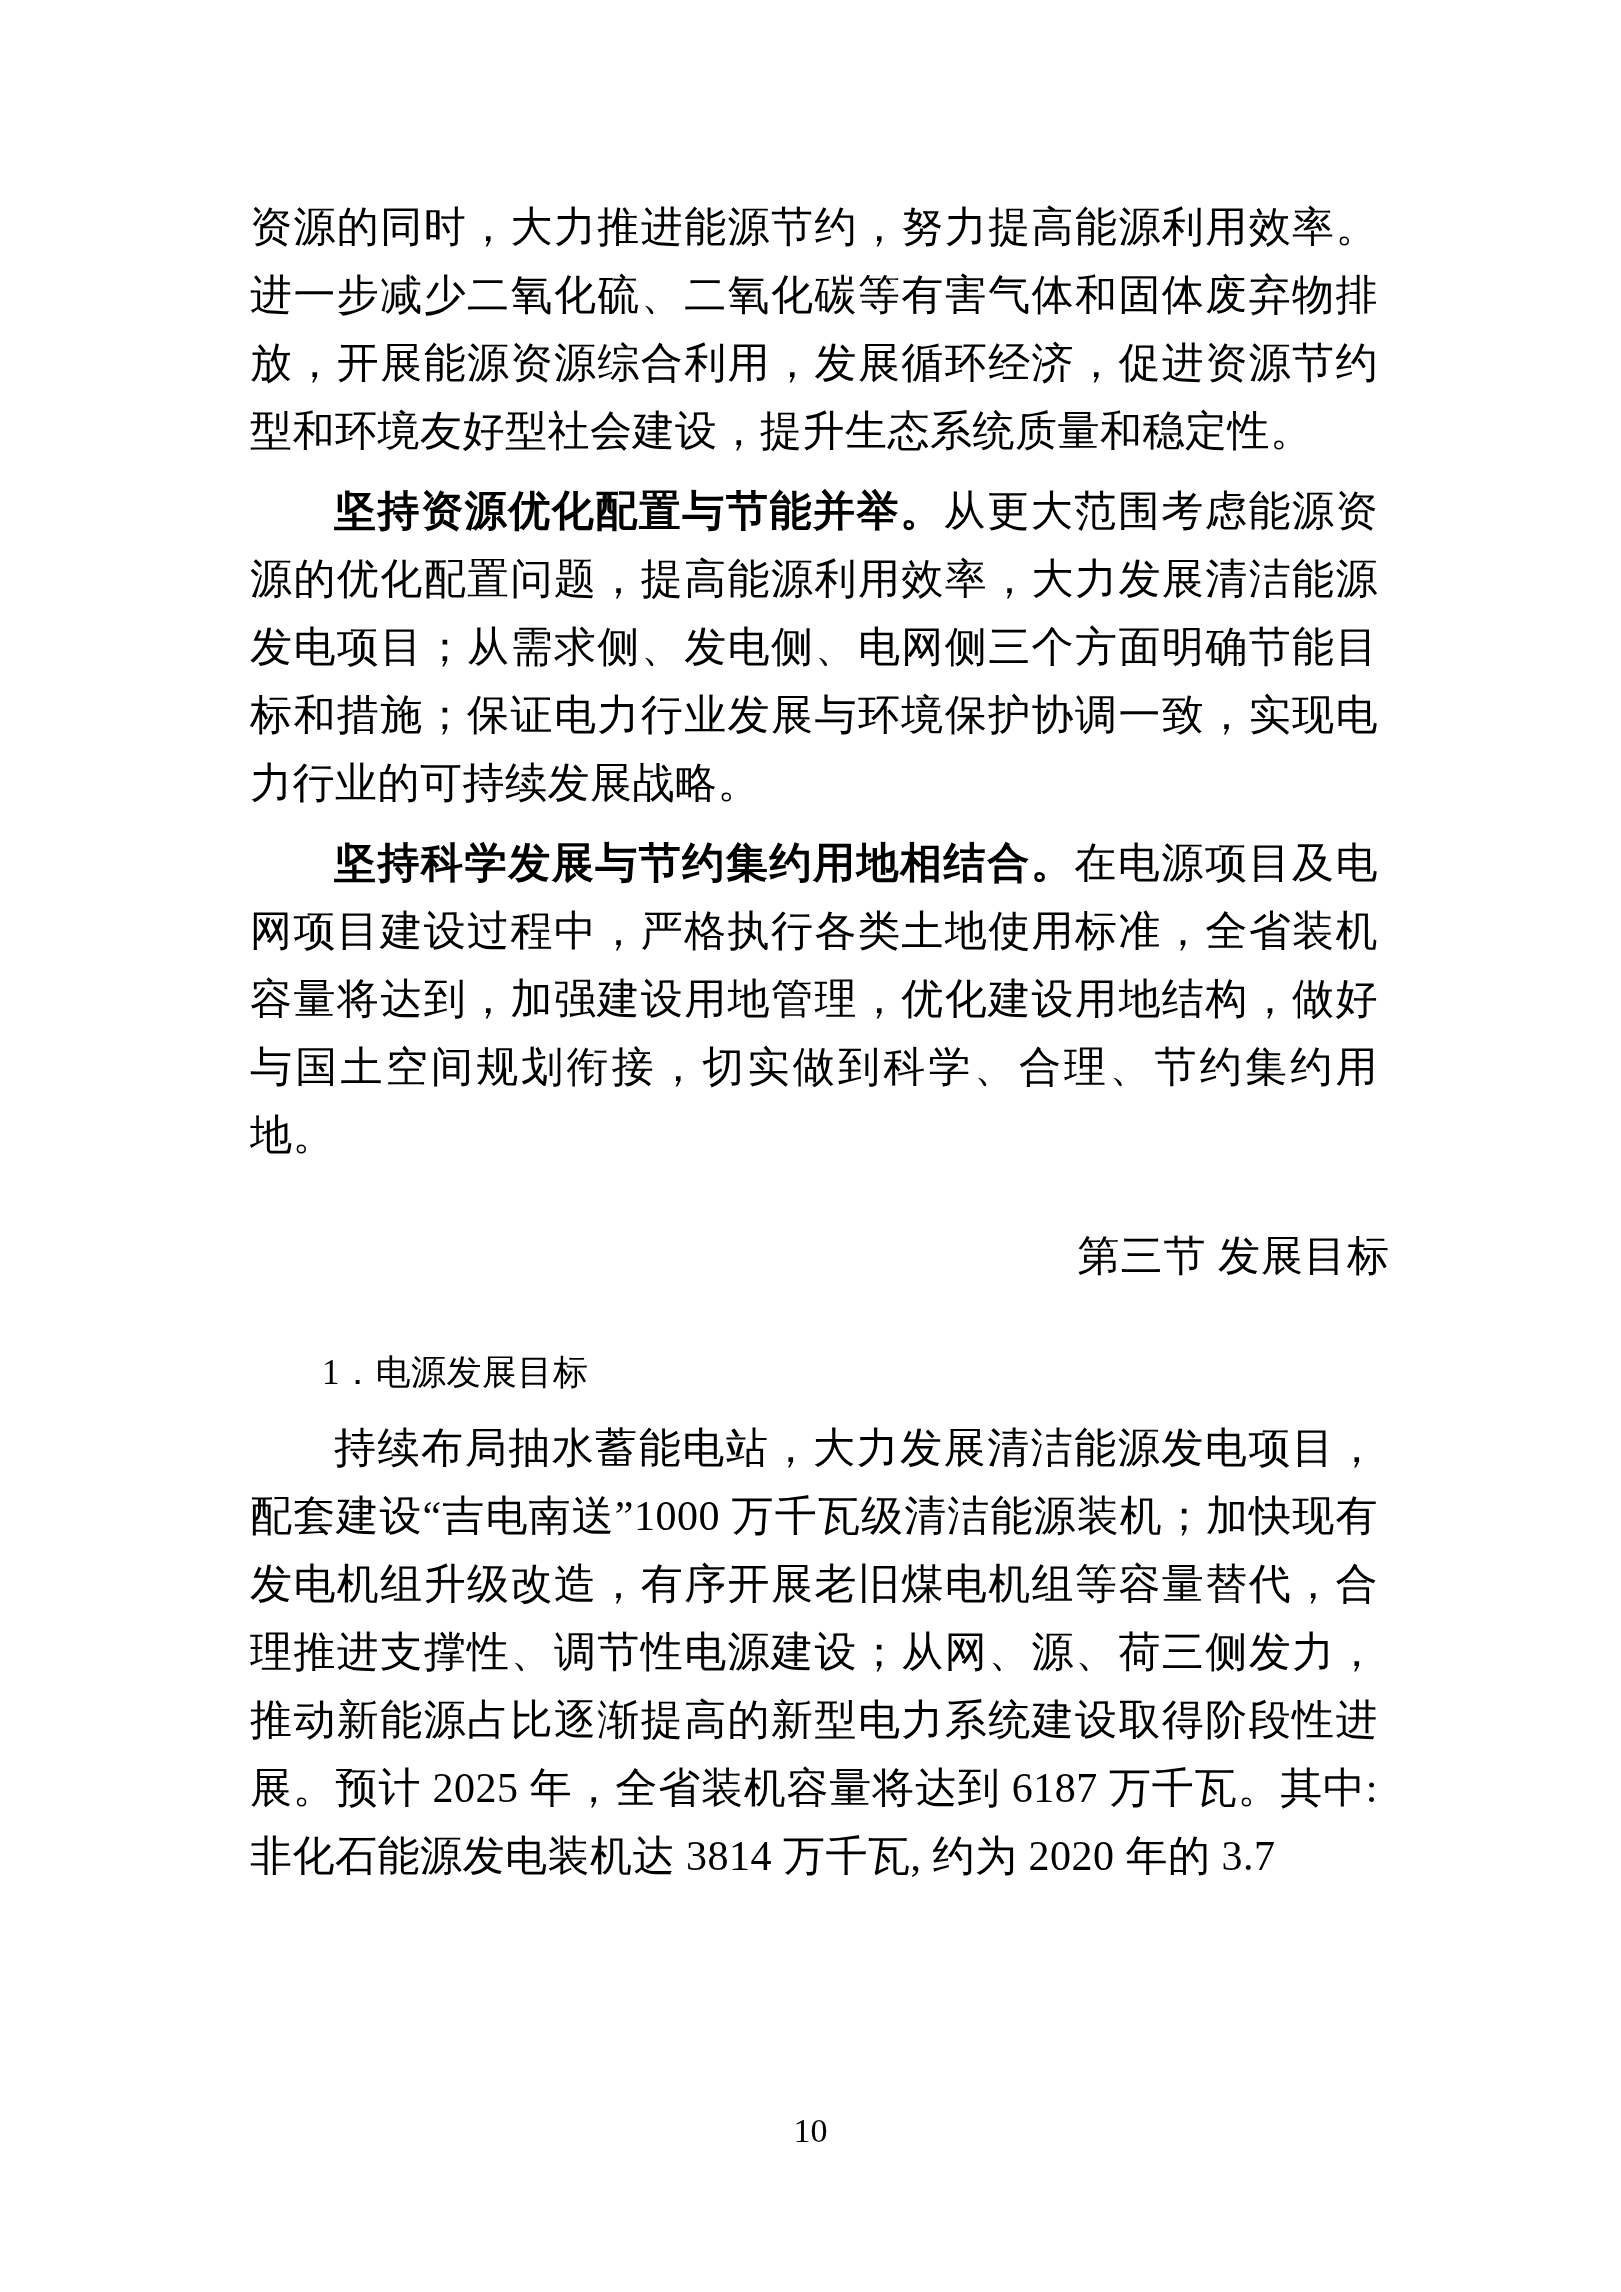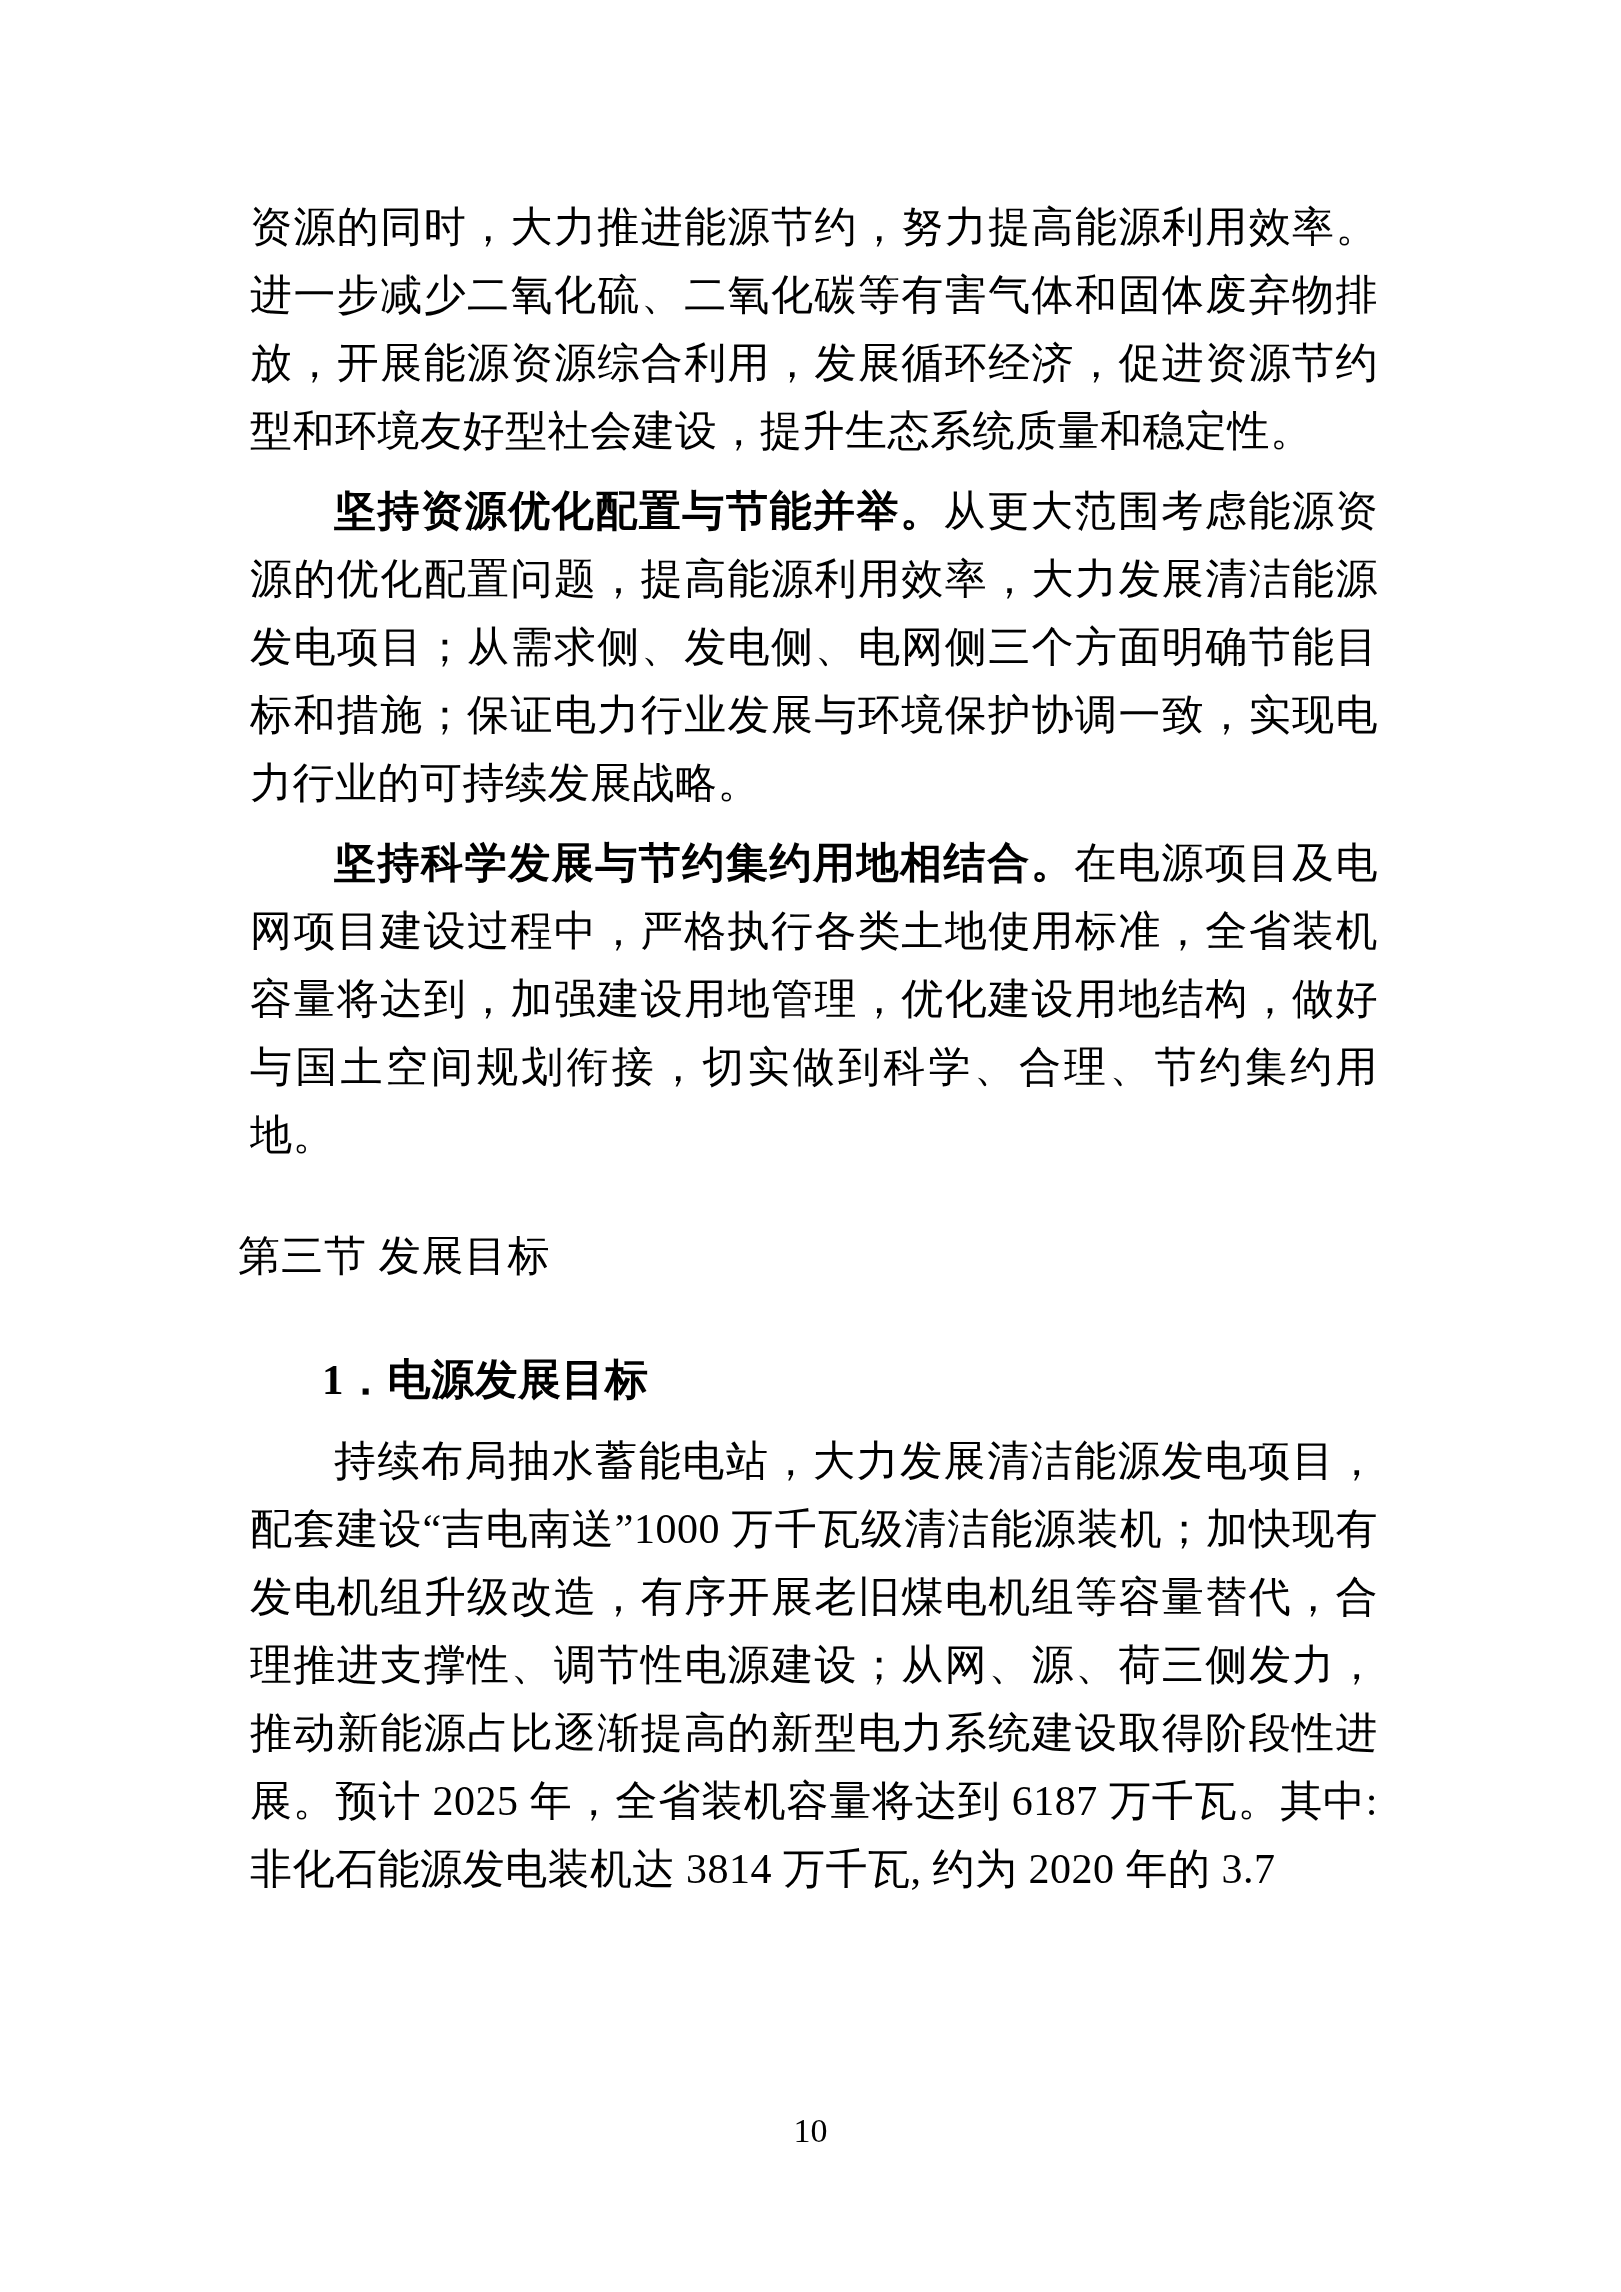--- a/index.html
+++ b/index.html
@@ -37,28 +37,28 @@
   p.indent {
     text-indent: 84px;
   }
   .lead {
     font-weight: bold;
   }
   .section-title {
     margin-top: 53px;
     font-size: 42px;
     line-height: 1.62;
-    text-align: left;
+    text-align: right;
     letter-spacing: 1px;
   }
   .subsection-title {
     margin-top: 55px;
-    font-size: 43px;
+    font-size: 35px;
     line-height: 1.62;
-    font-weight: bold;
+    font-weight: normal;
     text-indent: 84px;
     letter-spacing: 0.5px;
   }
   .page-number {
     position: absolute;
     left: 0;
     right: 0;
     top: 2112px;
     text-align: center;
     font-size: 34px;

